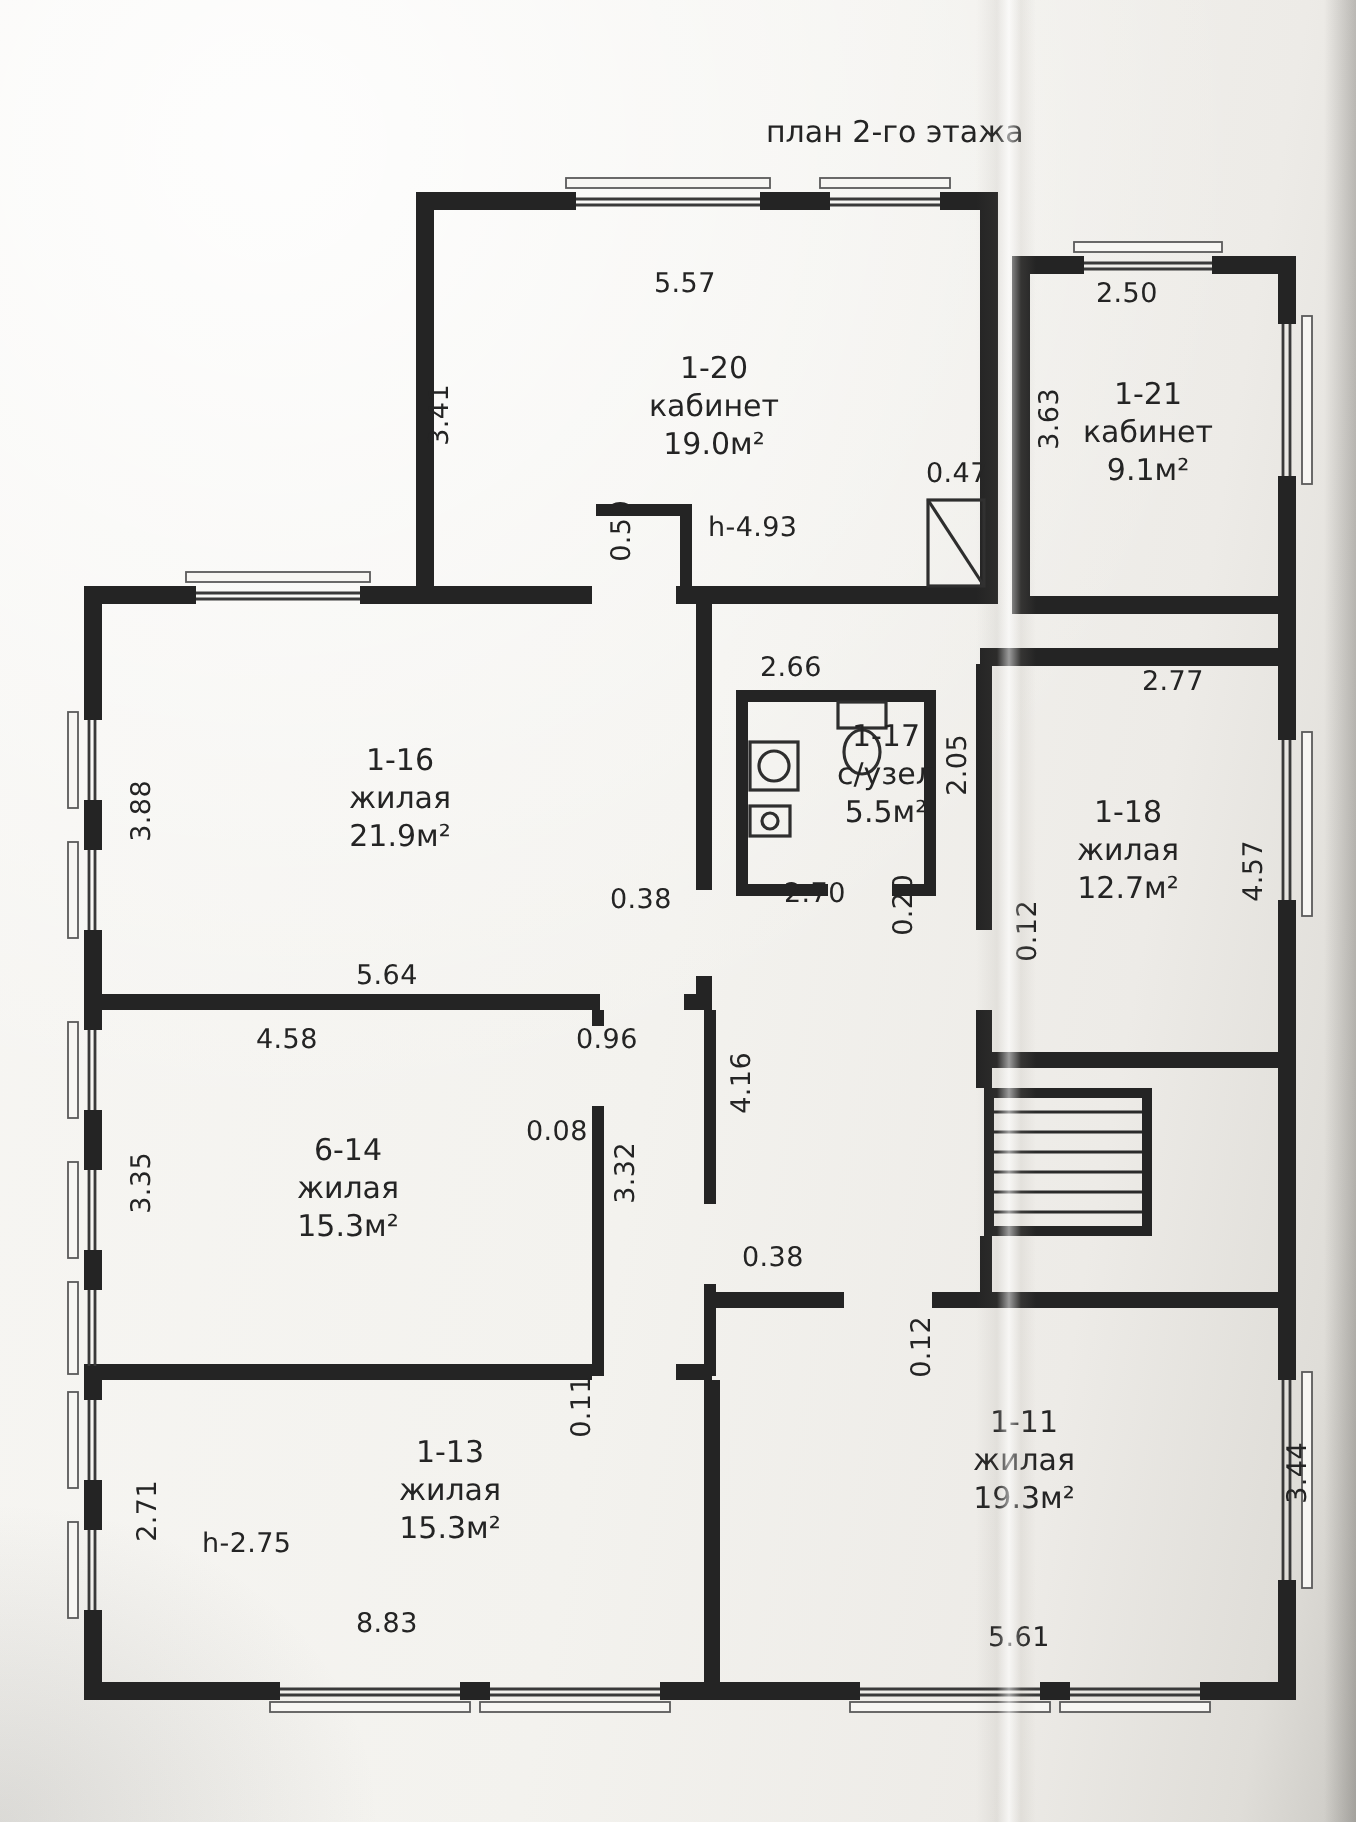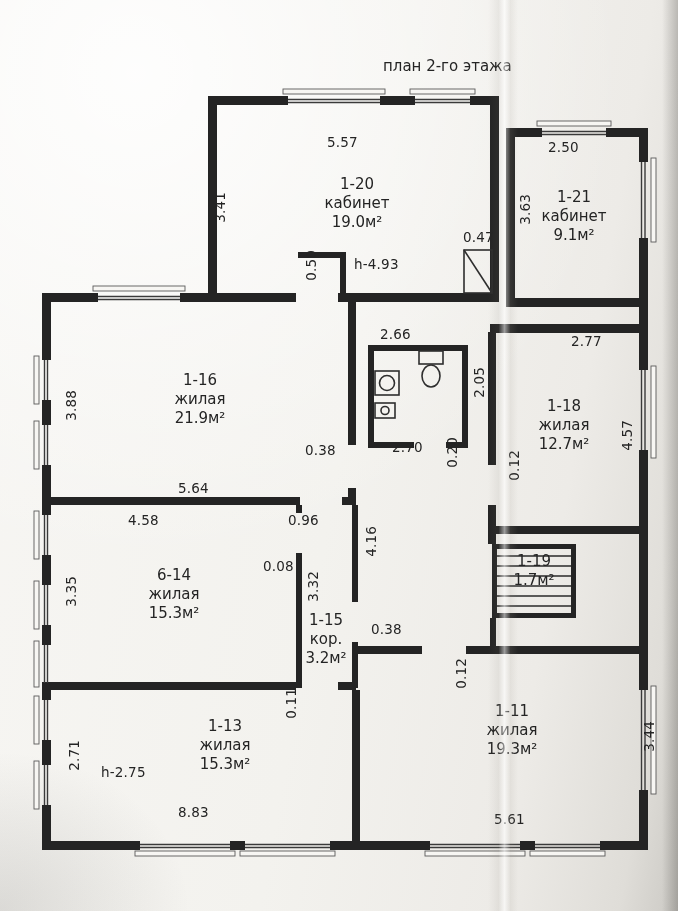--- a/index.html
+++ b/index.html
@@ -170,38 +170,34 @@
   <div class="room" style="left:529px;top:188px">
     <div>1-21</div>
     <div>кабинет</div>
     <div>9.1м²</div>
   </div>
   <div class="room" style="left:155px;top:371px">
     <div>1-16</div>
     <div>жилая</div>
     <div>21.9м²</div>
   </div>
+  <div class="room" style="left:398px;top:359px">
+    <div>1-17</div>
+    <div>с/узел</div>
+    <div>5.5м²</div>
+  </div>
   <div class="room" style="left:519px;top:397px">
     <div>1-18</div>
     <div>жилая</div>
     <div>12.7м²</div>
   </div>
   <div class="room" style="left:129px;top:566px">
     <div>6-14</div>
     <div>жилая</div>
     <div>15.3м²</div>
-  </div>
-  <div class="room" style="left:281px;top:611px">
-    <div>1-15</div>
-    <div>кор.</div>
-    <div>3.2м²</div>
-  </div>
-  <div class="room" style="left:489px;top:552px">
-    <div>1-19</div>
-    <div>1.7м²</div>
   </div>
   <div class="room" style="left:180px;top:717px">
     <div>1-13</div>
     <div>жилая</div>
     <div>15.3м²</div>
   </div>
   <div class="room" style="left:467px;top:702px">
     <div>1-11</div>
     <div>жилая</div>
     <div>19.3м²</div>

